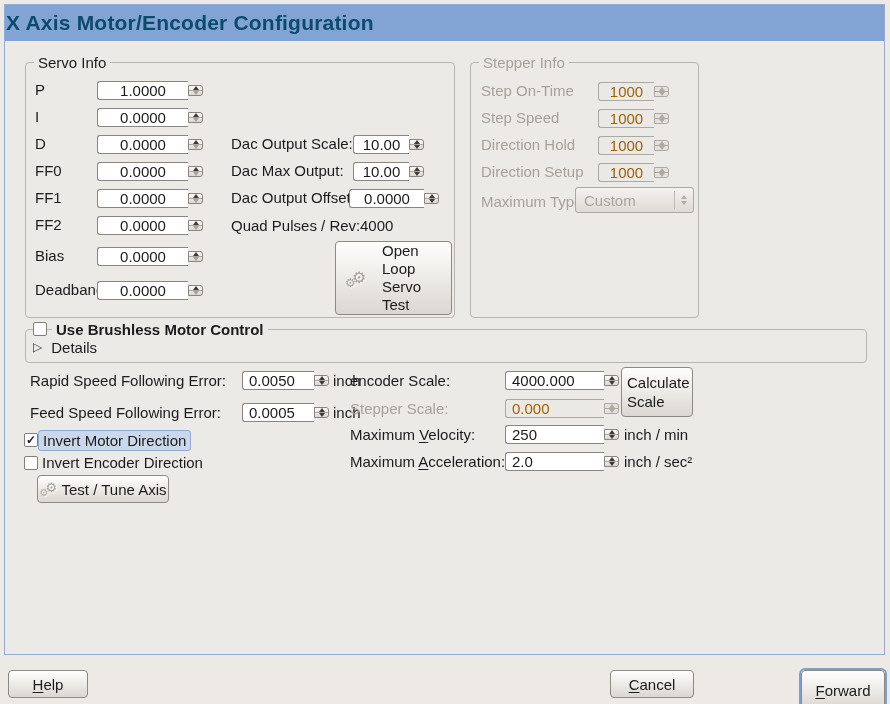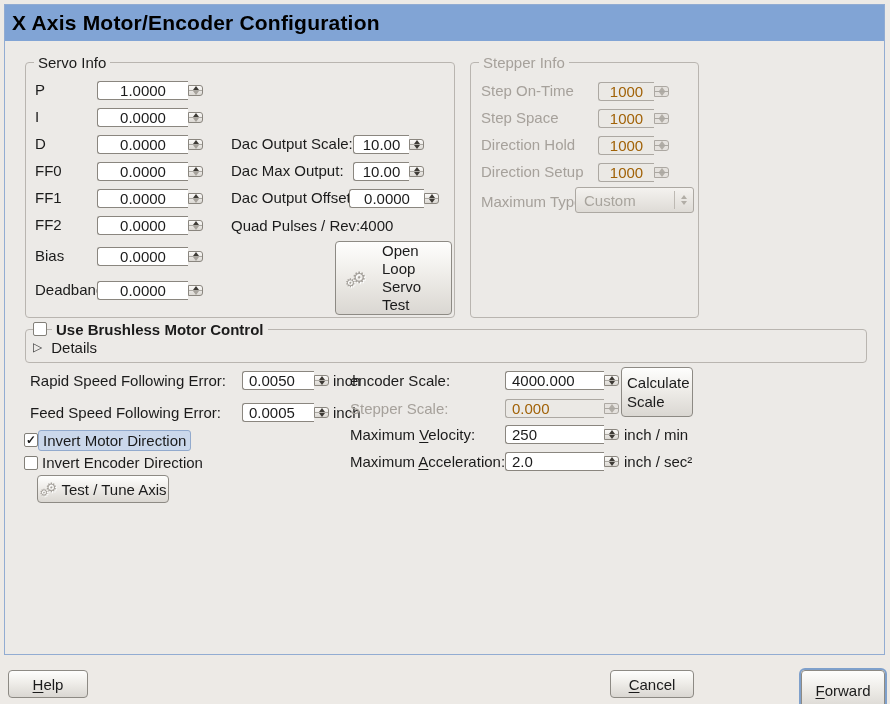--- a/index.html
+++ b/index.html
@@ -7,22 +7,22 @@
   body {
     width:890px; height:704px; position:relative; overflow:hidden;
     background:#EDEAE6; font-family:"Liberation Sans", sans-serif;
     font-size:15px; color:#1b1b1b; -webkit-font-smoothing:antialiased;
   }
   .panel {
     position:absolute; left:4px; top:4px; width:881px; height:651px;
     border:1px solid #92ACD2; background:#ECEAE7;
   }
   .titlebar {
-    height:36px; background:#81A4D5; color:#000000; font-weight:bold;
-    font-size:21px; line-height:36px; padding-left:7px; letter-spacing:.2px;
+    height:36px; background:#81A4D5; color:#0c4a6e; font-weight:bold;
+    font-size:21px; line-height:36px; padding-left:1px; letter-spacing:.2px;
   }
   .content { position:absolute; left:0; top:36px; right:0; bottom:0; }
 
   .frame { position:absolute; border:1px solid #B9B5B0; border-radius:4px; }
   .frame-label {
     position:absolute; top:-10px; left:8px; background:#ECEAE7;
     padding:0 4px; line-height:19px; white-space:nowrap;
   }
   .lbl { position:absolute; white-space:nowrap; }
   .dis { color:#A6A19B; }
@@ -263,21 +263,21 @@
           <div class="entry">1000</div>
           <div class="steppers">
             <span class="st up">
               <i class="tri tri-up"></i>
             </span>
             <span class="st dn">
               <i class="tri tri-dn"></i>
             </span>
           </div>
         </div>
-      <span class="lbl dis" style="left:10px;top:43px;line-height:24px;">Step Space</span>
+      <span class="lbl dis" style="left:10px;top:43px;line-height:24px;">Step Speed</span>
       <div class="spin center disabled" style="left:127px;top:43px;width:71px;height:24px;">
           <div class="entry">1000</div>
           <div class="steppers">
             <span class="st up">
               <i class="tri tri-up"></i>
             </span>
             <span class="st dn">
               <i class="tri tri-dn"></i>
             </span>
           </div>

